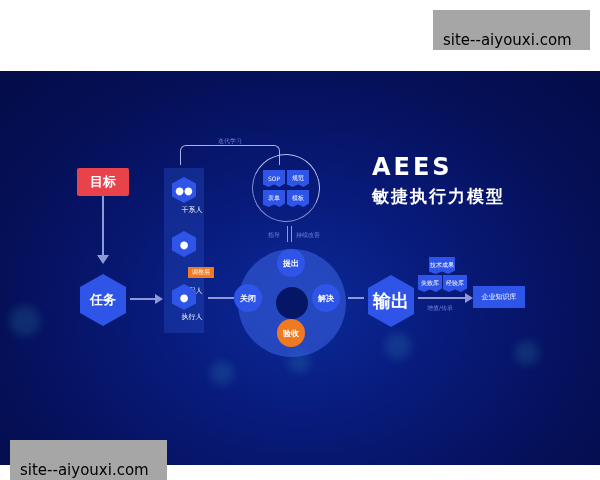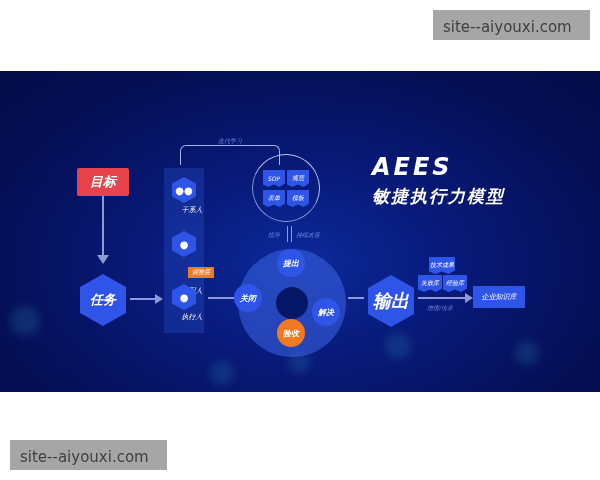--- a/index.html
+++ b/index.html
@@ -1,21 +1,21 @@
 <!DOCTYPE html>
 <html><head>
 <meta charset="utf-8">
 <style>
   * { margin: 0; padding: 0; box-sizing: border-box; }
   body { width: 600px; height: 480px; background: #ffffff; position: relative; overflow: hidden; font-family: "DejaVu Sans", sans-serif; }
-  .watermark { position: absolute; background: #a6a6a6; color: #404040; font-family: "DejaVu Sans", sans-serif; font-size: 15px; padding: 7px 10px; line-height: 20px; }
+  .watermark { position: absolute; background: #a6a6a6; color: #000000; font-family: "DejaVu Sans", sans-serif; font-size: 15px; padding: 20px 10px; line-height: 20px; }
   .wm-top { left: 433px; top: 10px; width: 157px; height: 30px; }
   .wm-bottom { left: 10px; top: 440px; width: 157px; height: 30px; }
-  .banner { position: absolute; left: 0; top: 71px; width: 600px; height: 321px;
-    background: radial-gradient(ellipse at 50% 60%, #0b2a9a 0%, #081a7a 35%, #050f55 75%, #040c48 100%); overflow: hidden; font-style: italic; }
+  .banner { position: absolute; left: 0; top: 71px; width: 600px; height: 394px;
+    background: radial-gradient(ellipse at 50% 60%, #0b2a9a 0%, #081a7a 35%, #050f55 75%, #040c48 100%); overflow: hidden; }
   .glow { position: absolute; border-radius: 50%; background: rgba(60,170,200,0.18); filter: blur(4px); }
   .abs { position: absolute; }
   .goal-box { left: 77px; top: 97px; width: 52px; height: 28px; background: #e8424a; color: #fff; font-size: 13px; font-weight: bold; display: flex; align-items: center; justify-content: center; border-radius: 2px; }
   .hex { clip-path: polygon(50% 0%, 100% 25%, 100% 75%, 50% 100%, 0% 75%, 0% 25%); background: #2f55e8; color: #fff; display: flex; align-items: center; justify-content: center; font-weight: bold; }
   .hex-task { left: 80px; top: 203px; width: 46px; height: 52px; font-size: 13px; }
   .hex-output { left: 368px; top: 204px; width: 46px; height: 52px; font-size: 18px; }
   .role-panel { left: 164px; top: 97px; width: 40px; height: 165px; background: rgba(40,80,200,0.35); }
   .role-hex { width: 24px; height: 26px; font-size: 10px; }
   .role-label { color: #fff; font-size: 7px; width: 40px; text-align: center; padding-left: 16px; }
   .tag-orange { left: 188px; top: 196px; width: 26px; height: 11px; background: #f07a22; color: #fff; font-size: 6px; display:flex; align-items:center; justify-content:center; }
@@ -70,21 +70,21 @@
   <div class="abs doc-tile" style="left:287px;top:119px;">模板</div>
 
   <div class="abs small-label" style="left:268px;top:160px;">指导</div>
   <div class="abs arrow-line" style="left:287px;top:155px;width:1px;height:16px;"></div>
   <div class="abs arrow-line" style="left:291px;top:155px;width:1px;height:16px;"></div>
   <div class="abs small-label" style="left:296px;top:160px;">持续改善</div>
 
   <div class="abs ring"></div>
   <div class="abs ring-inner"></div>
   <div class="abs circle-node" style="left:277px;top:178px;">提出</div>
-  <div class="abs circle-node" style="left:312px;top:227px;">解决</div>
+  <div class="abs circle-node" style="left:312px;top:213px;">解决</div>
   <div class="abs circle-node node-orange" style="left:277px;top:248px;">验收</div>
   <div class="abs circle-node" style="left:234px;top:213px;">关闭</div>
 
   <div class="abs arrow-line" style="left:208px;top:226px;width:26px;height:2px;"></div>
   <div class="abs arrow-line" style="left:348px;top:226px;width:16px;height:2px;"></div>
 
   <div class="abs hex hex-output">输出</div>
   <div class="abs doc-tile" style="left:429px;top:186px;width:26px;">技术成果</div>
   <div class="abs doc-tile" style="left:418px;top:204px;width:24px;">失败库</div>
   <div class="abs doc-tile" style="left:443px;top:204px;width:24px;">经验库</div>

